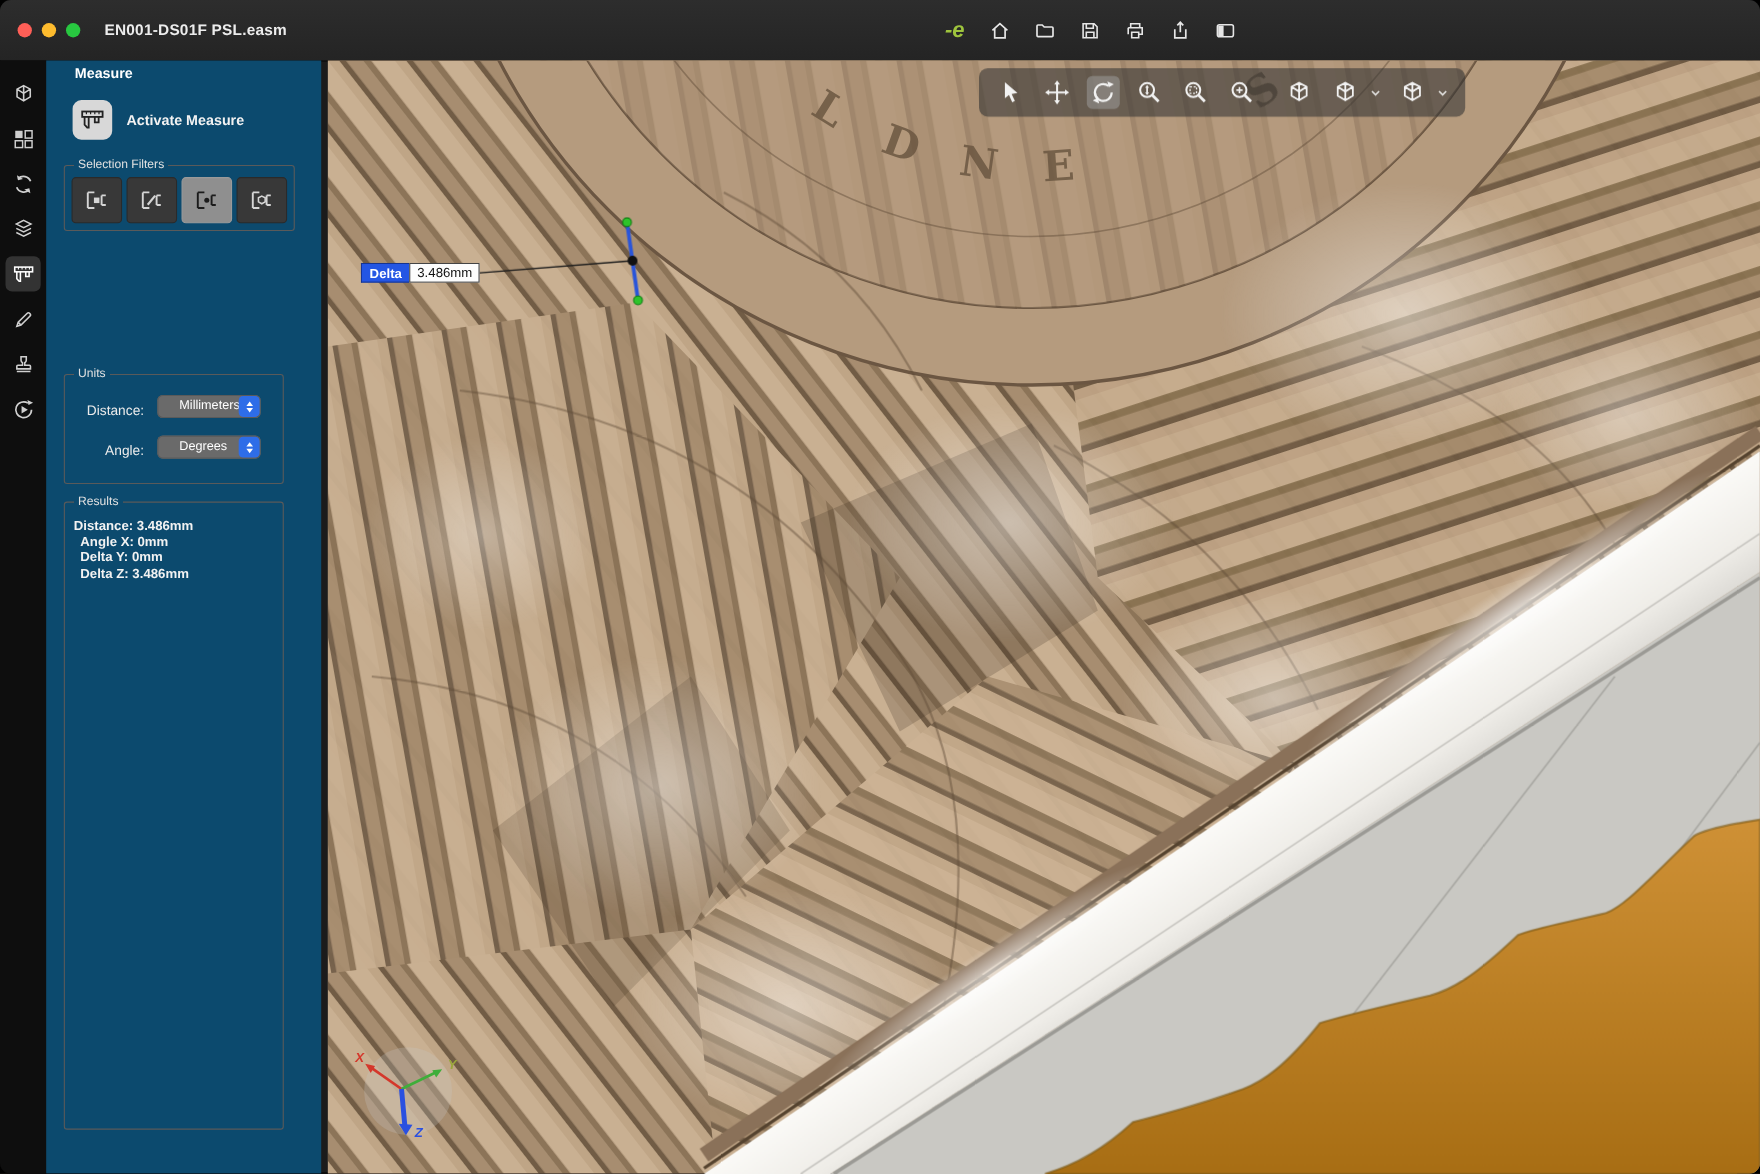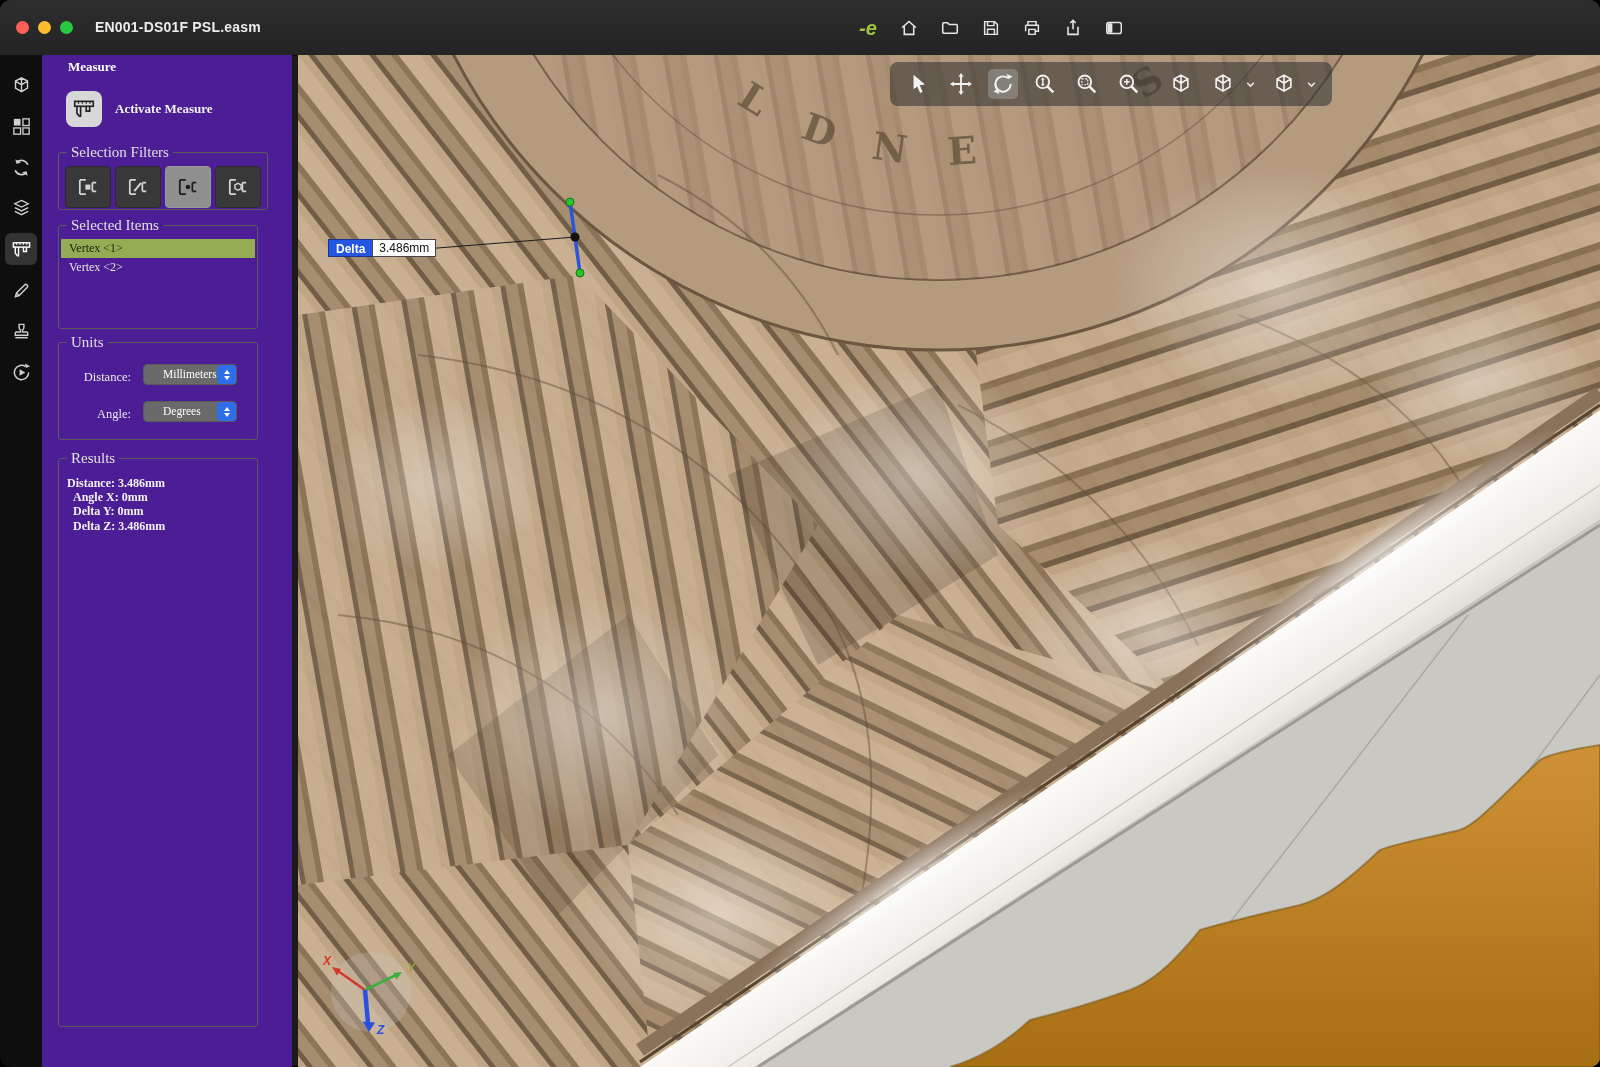--- a/index.html
+++ b/index.html
@@ -17,29 +17,29 @@
   .logo-text{color:#9ec43d;font-size:20px;font-weight:700;font-style:italic;line-height:26px;}
   .ic{width:20px;height:20px;display:block;}
 
   
   .side-strip{position:absolute;left:0;top:55px;width:42px;height:1012px;background:#0e0e0e;display:flex;flex-direction:column;align-items:center;padding-top:14px;gap:9px;box-sizing:border-box;}
   .side-item{width:32px;height:32px;display:flex;align-items:center;justify-content:center;border-radius:6px;color:#cfcfcf;}
   .side-item.active{background:#333;color:#fff;}
   .ic-side{width:21px;height:21px;display:block;}
 
   
-  .panel{position:absolute;left:42px;top:55px;width:250px;height:1012px;background:#4c1d95;box-sizing:border-box;font-family:Liberation Serif, serif;}
+  .panel{position:absolute;left:42px;top:55px;width:250px;height:1012px;background:#0c4a6e;box-sizing:border-box;}
   .panel-title{position:absolute;left:26px;top:4px;color:#fff;font-size:13px;font-weight:700;}
   .activate-row{position:absolute;left:24px;top:36px;display:flex;align-items:center;gap:13px;cursor:default;}
   .activate-icon{width:36px;height:36px;background:#d8d8d8;border-radius:8px;display:flex;align-items:center;justify-content:center;color:#222;}
   .ic-act{width:24px;height:24px;display:block;}
   .activate-label{color:#f2f2f2;font-size:13px;font-weight:600;}
 
   fieldset.pgroup{position:absolute;left:16px;width:200px;margin:0;border:1px solid #5a5a5a;border-radius:3px;padding:3px 6px 6px;box-sizing:border-box;background:transparent;}
-  fieldset.pgroup legend{font-size:15px;color:#e0e0e0;padding:0 4px;margin-left:2px;margin-top:24px;}
+  fieldset.pgroup legend{font-size:11px;color:#e0e0e0;padding:0 4px;margin-left:2px;margin-top:24px;}
   .fs-filters{top:89px;height:66px;}
   .filters-row{display:flex;gap:4px;padding-top:2px;}
   .filter-btn{width:44px;height:40px;border-radius:4px;background:#383838;border:1px solid #2a2a2a;display:flex;align-items:center;justify-content:center;color:#d5d5d5;}
   .filter-btn.selected{background:#8f8f8f;color:#1b1b1b;border-color:#9a9a9a;}
   .ic-filter{width:24px;height:24px;display:block;}
 
   .fs-items{top:162px;height:112px;}
   .items-list{margin:2px -4px 0;}
   .item-row{height:19px;line-height:19px;font-size:12px;color:#e6e6e6;padding-left:8px;}
   .item-row.selected{background:#94ad55;color:#15230b;}
@@ -313,27 +313,20 @@
             </svg>
           </div>
         <div class="filter-btn">
             <svg class="ic-filter">
               <use href="#sym-cal-solid"></use>
             </svg>
           </div>
       </div>
     </fieldset>
 
-    <fieldset class="pgroup fs-items">
-      <legend>Selected Items</legend>
-      <div class="items-list">
-        <div class="item-row selected">Vertex &lt;1&gt;</div>
-        <div class="item-row">Vertex &lt;2&gt;</div>
-      </div>
-    </fieldset>
 
     <fieldset class="pgroup fs-units">
       <legend>Units</legend>
       <div class="unit-row">
         <div class="unit-label">Distance:</div>
         <div class="popup">
           <span class="pval">Millimeters</span>
           <span class="stepper">
               <span class="tri-up"></span>
               <span class="tri-down"></span>

